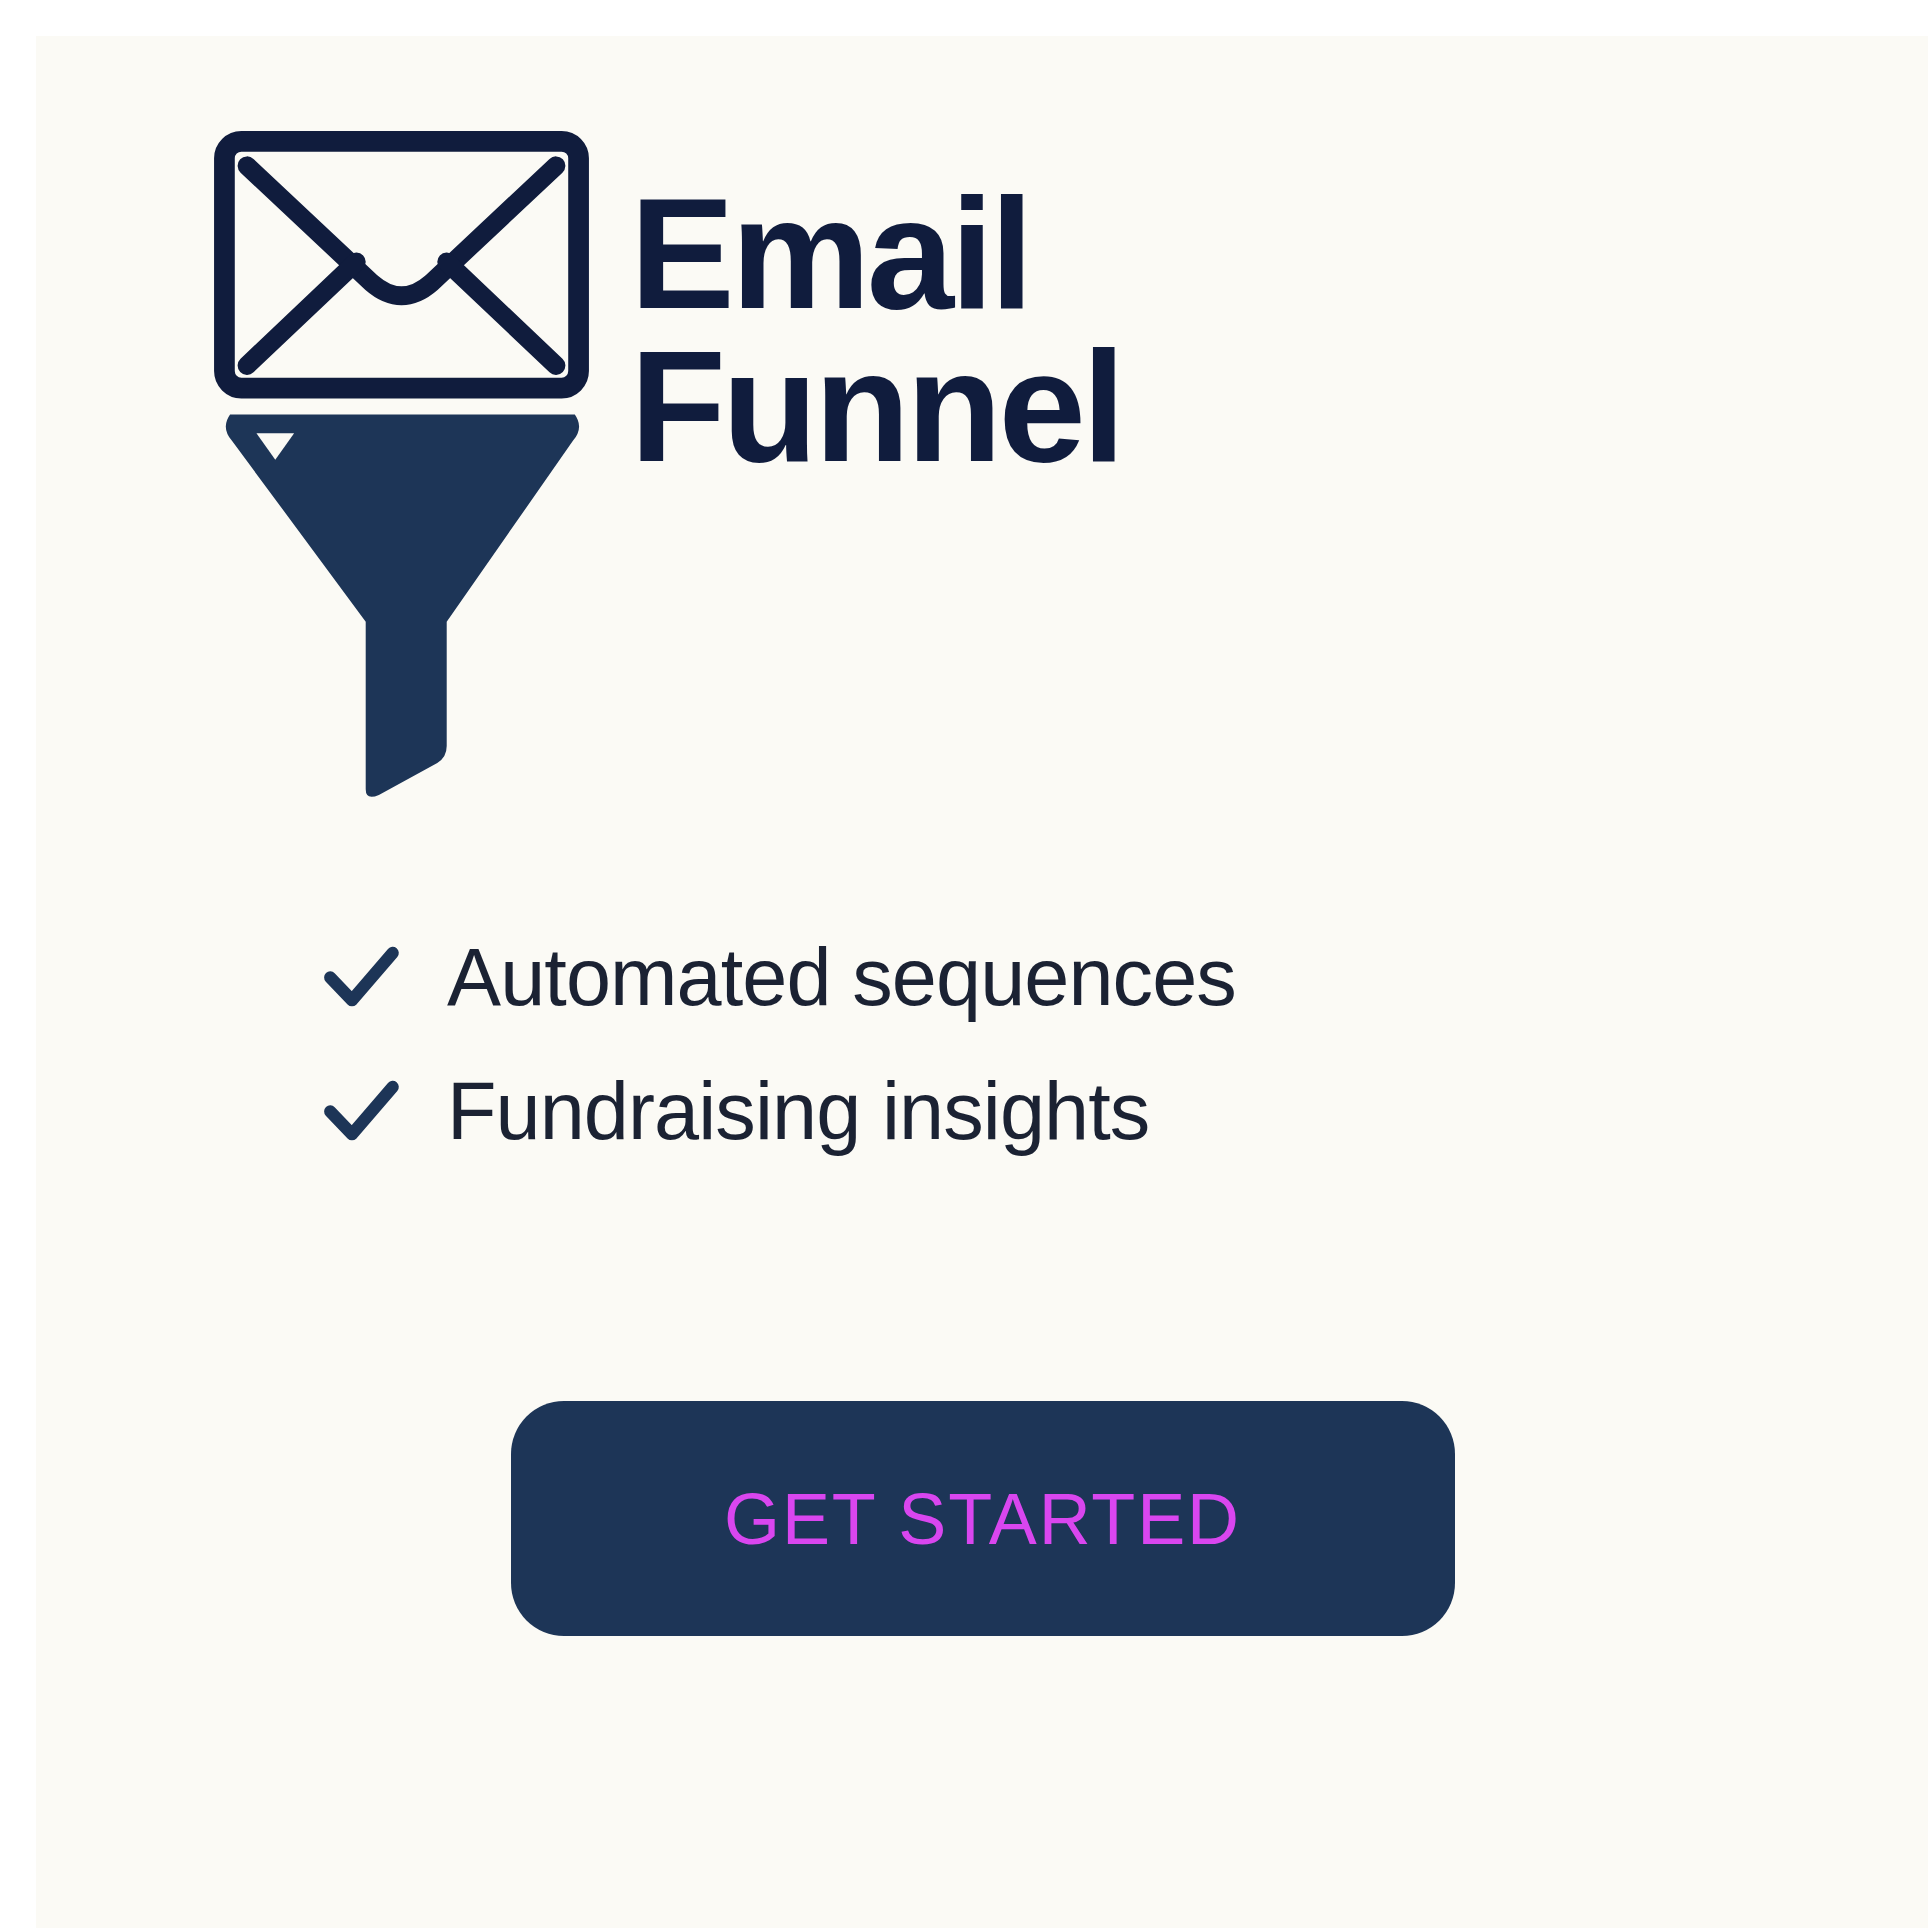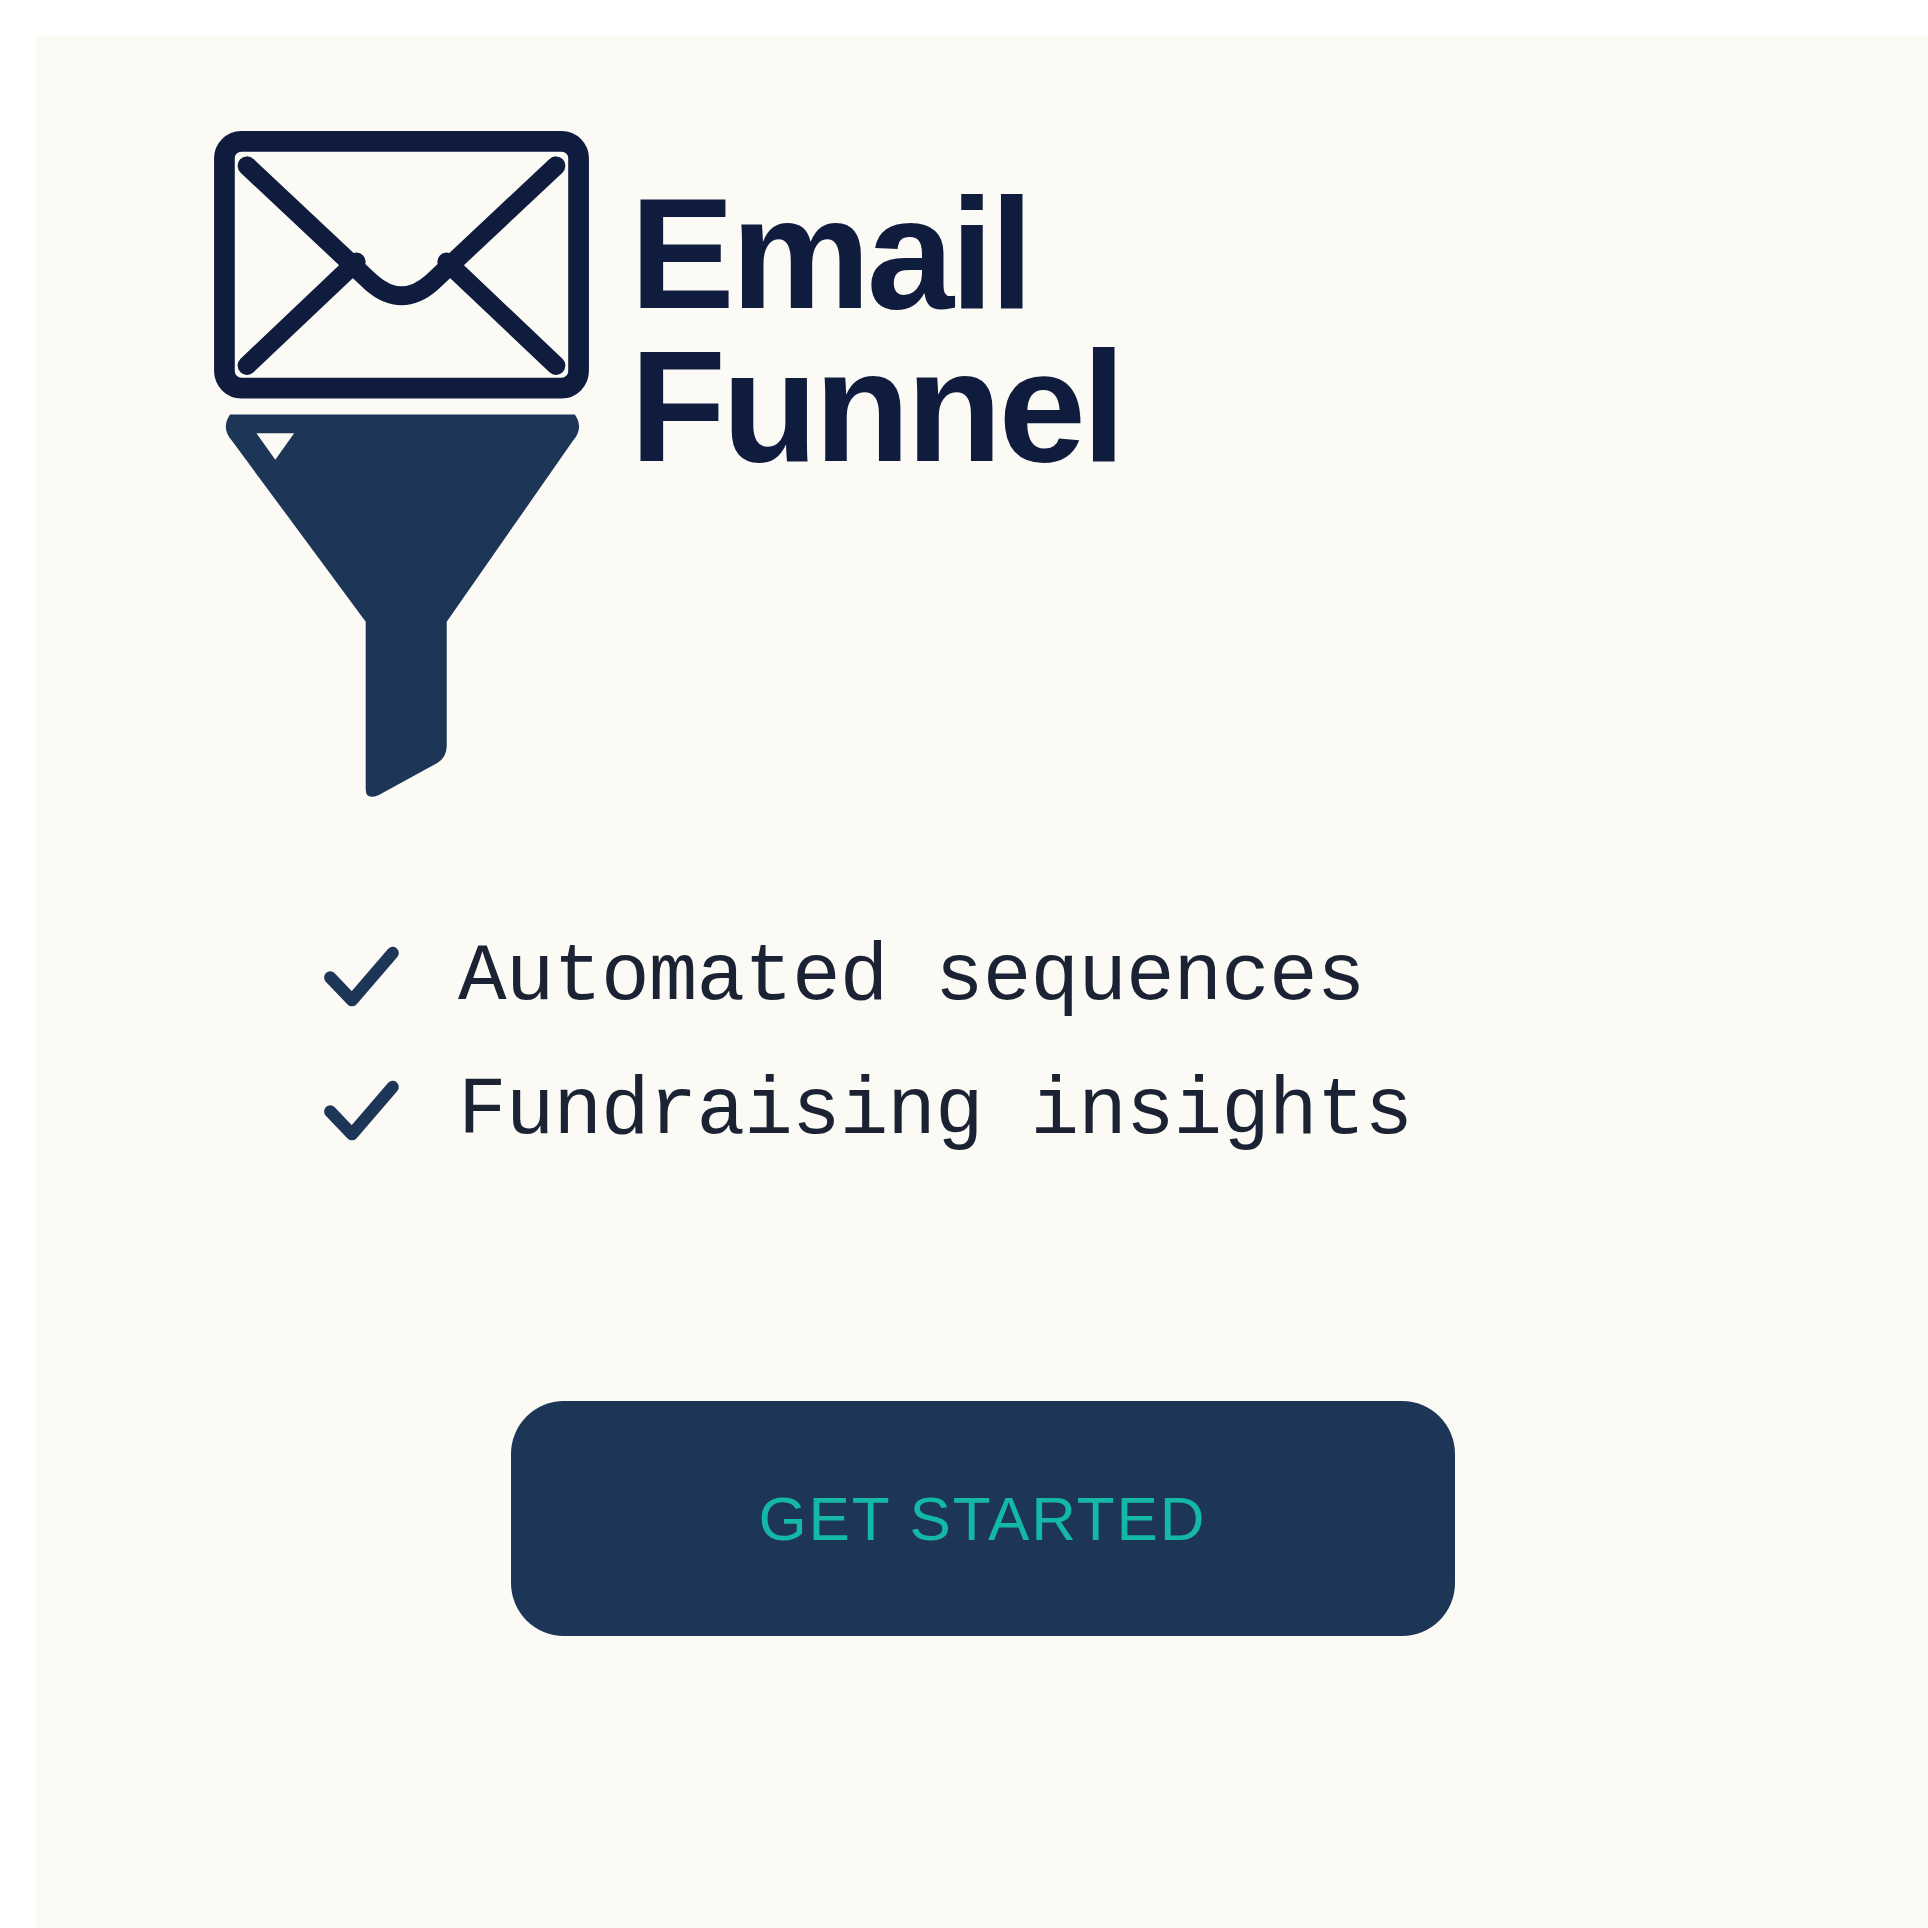--- a/index.html
+++ b/index.html
@@ -74,22 +74,22 @@
     padding-left: 281px;
   }
   .check-icon {
     width: 87px;
     height: 87px;
     flex: 0 0 87px;
     display: block;
   }
   .check-icon svg { display: block; width: 87px; height: 87px; }
   .feature-label {
-    margin-left: 54px;
-    font-family: Liberation Mono, monospace;
+    margin-left: 43px;
+    font-family: Liberation Sans, sans-serif;
     font-weight: normal;
     font-size: 81px;
     line-height: 1;
     letter-spacing: -0.9px;
     color: #1b2233;
     white-space: nowrap;
   }
 
   
   .cta-wrap {
@@ -102,24 +102,24 @@
   }
   .cta-button {
     display: flex;
     align-items: center;
     justify-content: center;
     width: 944px;
     height: 235px;
     border: none;
     border-radius: 53px;
     background: #1d3557;
-    color: #14b8a6;
+    color: #d946ef;
     font-family: "Liberation Sans", sans-serif;
     font-weight: normal;
-    font-size: 62px;
+    font-size: 72px;
     letter-spacing: 1.9px;
     cursor: pointer;
     padding: 0;
   }
 </style>
 </head>
 <body>
 
 <div class="card">
 

